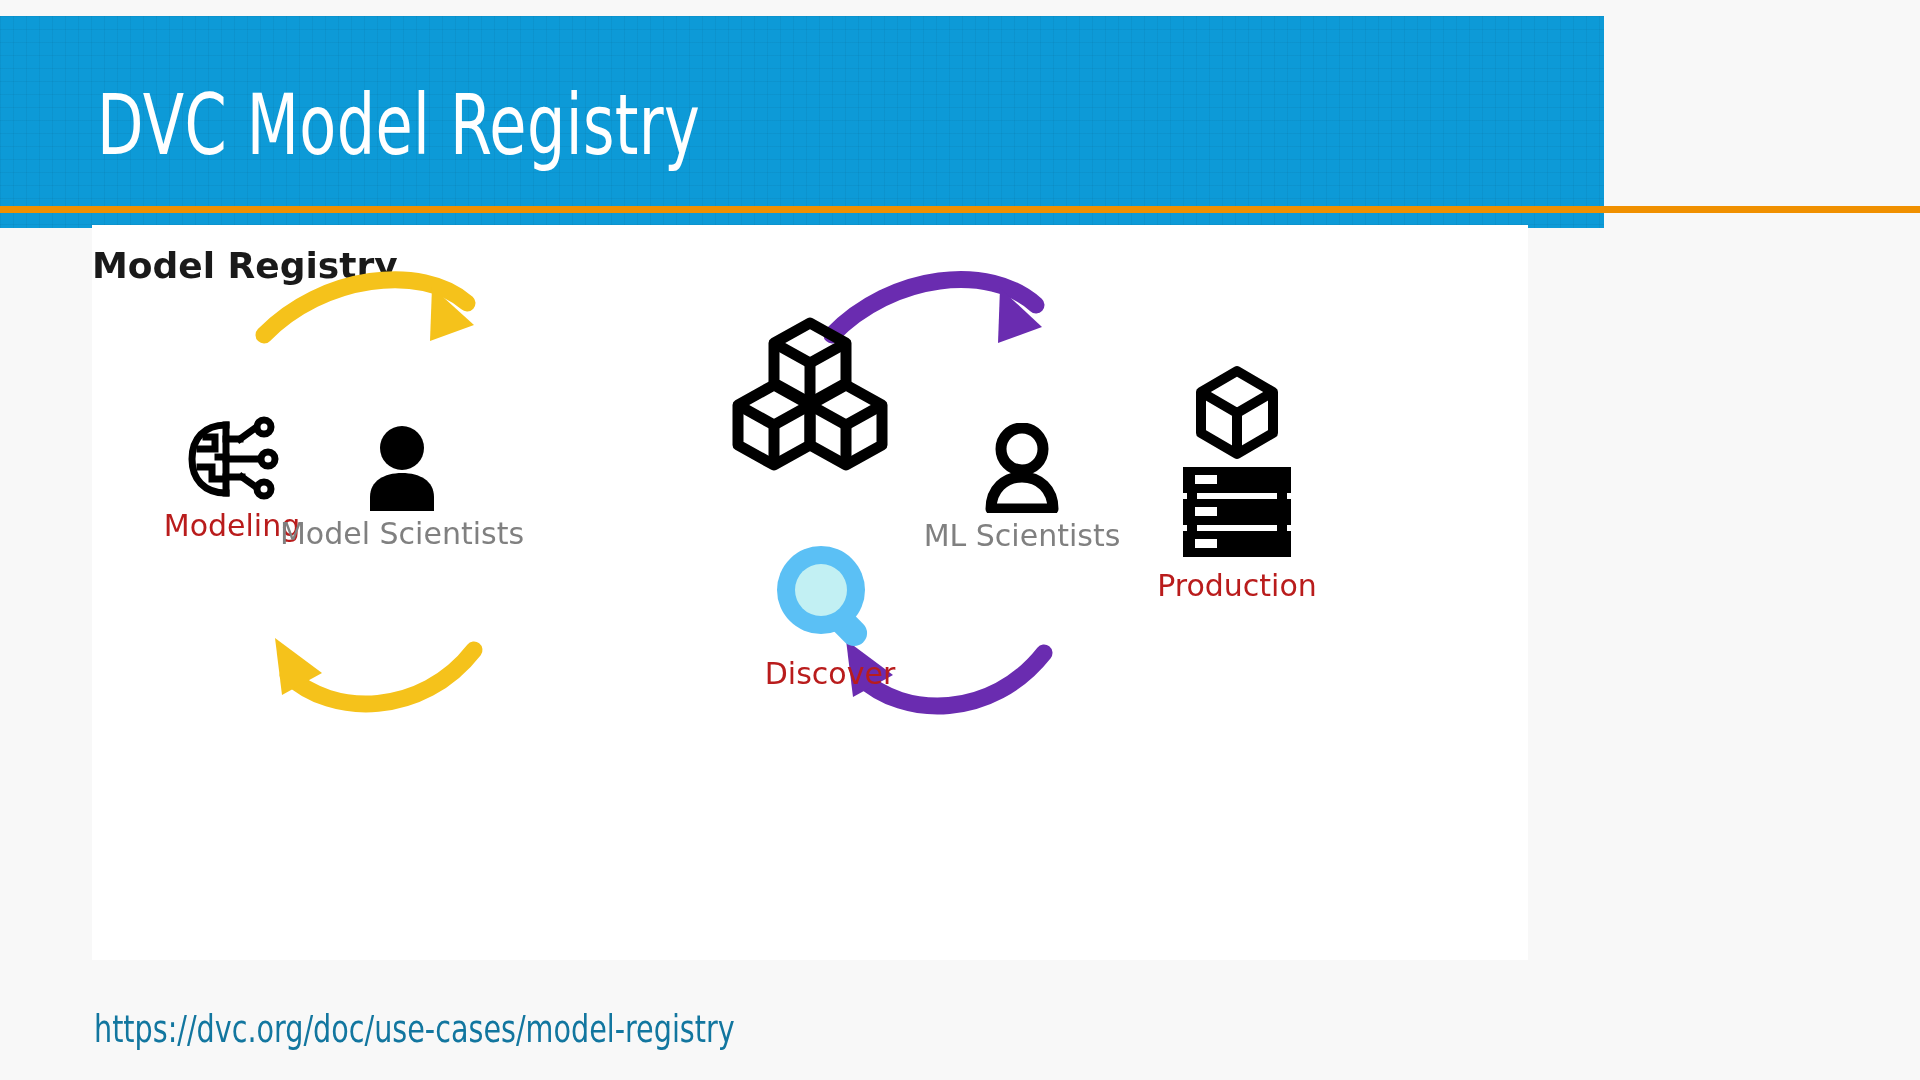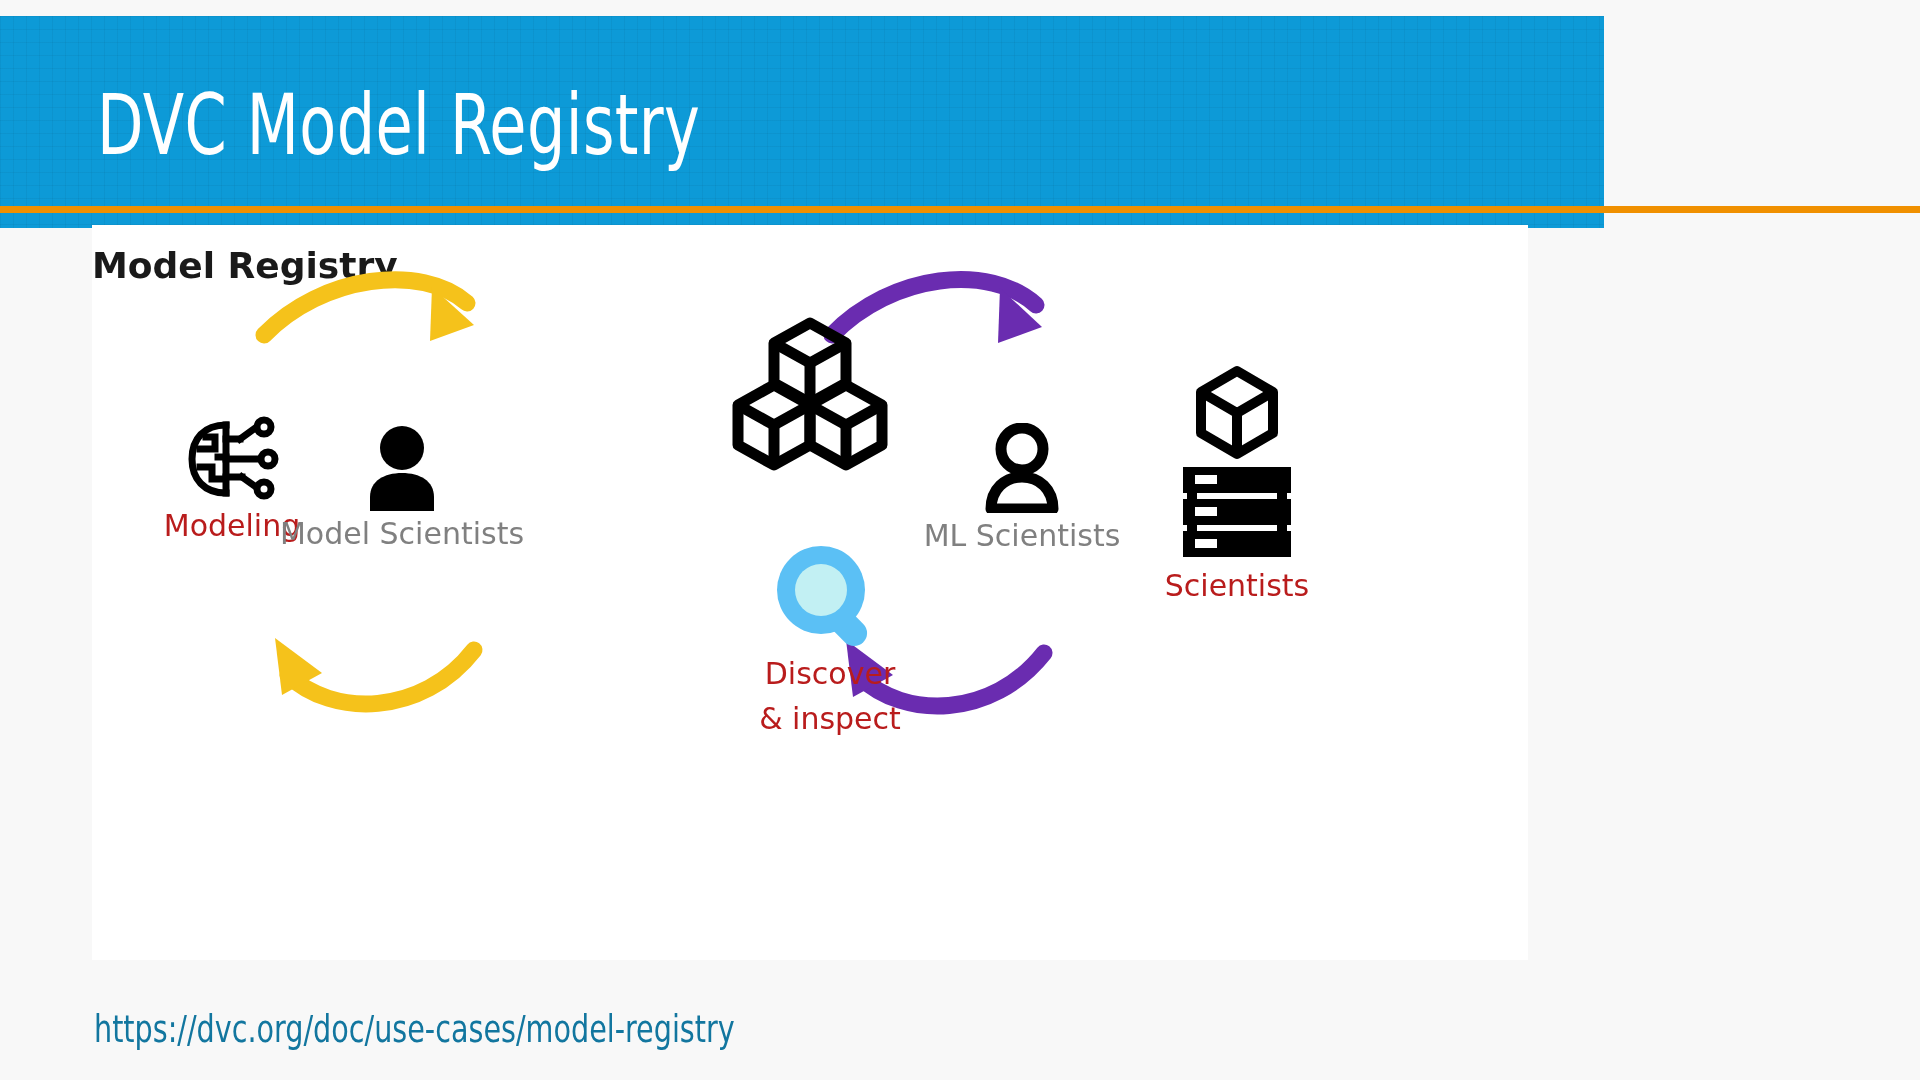--- a/index.html
+++ b/index.html
@@ -202,21 +202,20 @@
     </svg>
   </div>
 
   <div class="node" style="left:538px; top:320px; width:400px;">
     <svg class="icon-wrap" width="108" height="106" viewBox="0 0 108 106">
       <rect x="58" y="58" width="26" height="46" rx="13" fill="#5bc0f5" transform="rotate(-45 71 81)"></rect>
       <circle cx="45" cy="45" r="44" fill="#5bc0f5"></circle>
       <circle cx="45" cy="45" r="26" fill="#c2f0f3"></circle>
     </svg>
     <div class="node-label">Discover</div>
-    <div class="node-label">&amp; inspect</div>
   </div>
 
   <div class="node" style="left:780px; top:198px; width:300px;">
     <svg class="icon-wrap" width="78" height="90" viewBox="0 0 78 90">
       <g fill="none" stroke="#000000" stroke-width="11">
         <circle cx="39" cy="26" r="21"></circle>
         <path d="M 8,86 C 8,66 22,54 39,54 C 56,54 70,66 70,86 Z" stroke-linejoin="round"></path>
       </g>
     </svg>
     <div class="node-label muted">ML Scientists</div>
@@ -241,18 +240,18 @@
         <rect x="8" y="158" width="10" height="10"></rect>
         <rect x="98" y="158" width="10" height="10"></rect>
       </g>
 
       <g fill="#ffffff">
         <rect x="16" y="110" width="22" height="9"></rect>
         <rect x="16" y="142" width="22" height="9"></rect>
         <rect x="16" y="174" width="22" height="9"></rect>
       </g>
     </svg>
-    <div class="node-label">Scientists</div>
+    <div class="node-label">Production</div>
   </div>
 
 </div>
 
 <a id="source-link" href="#">https://dvc.org/doc/use-cases/model-registry</a>
 
 </body></html>

